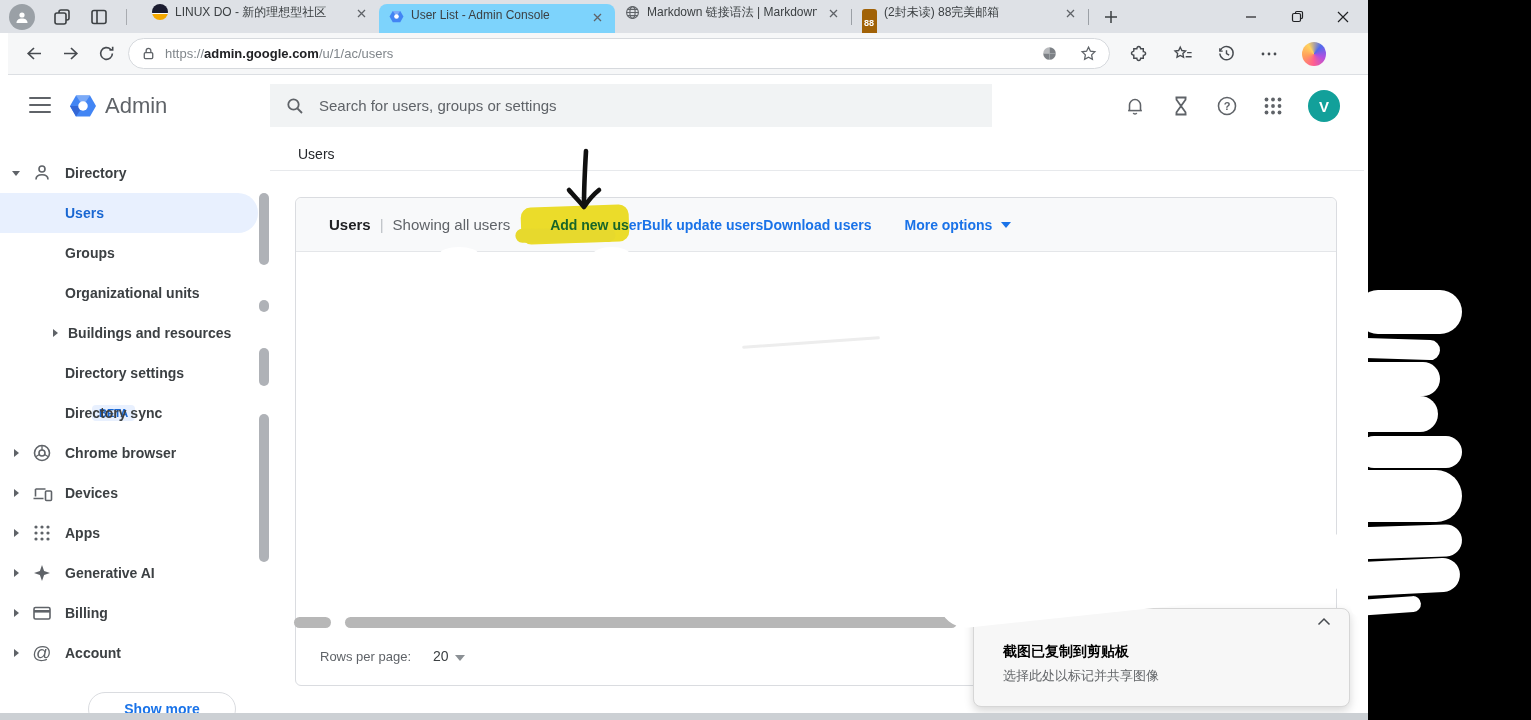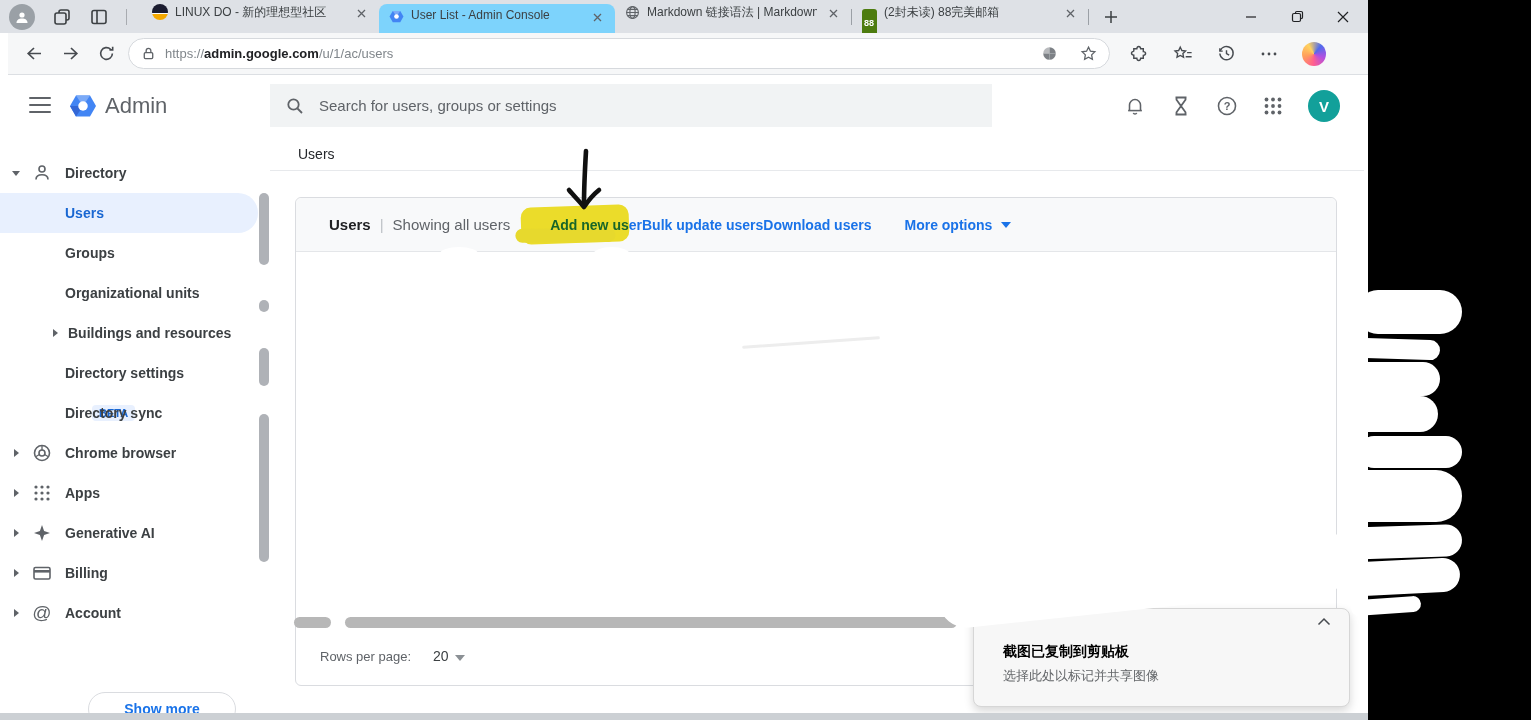--- a/index.html
+++ b/index.html
@@ -11,21 +11,21 @@
   
   .tabstrip{position:absolute;left:0;top:0;width:1368px;height:33px;background:#dee1e6;display:flex;align-items:center;}
   .ts-icons{display:flex;align-items:center;gap:17px;padding:0 12px 0 9px;}
   .ts-sep{width:1px;height:16px;background:#a8abb0;margin-right:4px;}
   .profile-circle{width:26px;height:26px;border-radius:50%;background:#9aa0a6;display:flex;align-items:center;justify-content:center;}
   .tab{position:relative;width:236px;height:33px;display:flex;align-items:flex-start;padding:4px 9px;font-size:12px;color:#3c4043;}
   .tab.active{background:#7dd3fc;border-radius:8px 8px 0 0;height:29px;align-self:flex-end;}
   .tab .ttl{flex:1;white-space:nowrap;overflow:hidden;margin:0 7px;}
   .favicon{width:16px;height:16px;flex:none;display:flex;align-items:center;justify-content:center;}
   .fav-linuxdo{width:16px;height:16px;border-radius:50%;background:linear-gradient(180deg,#1b1c30 0 54%,#ffffff 54% 63%,#f5a800 63% 100%);}
-  .fav-88{width:15px;height:28px;border-radius:3px;background:#4d7c0f;color:#fff;font-size:9px;font-weight:bold;display:flex;align-items:center;justify-content:center;margin-top:21px;}
+  .fav-88{width:15px;height:28px;border-radius:3px;background:#a16207;color:#fff;font-size:9px;font-weight:bold;display:flex;align-items:center;justify-content:center;margin-top:21px;}
   .tab-close{width:18px;height:18px;flex:none;display:flex;align-items:center;justify-content:center;border-radius:4px;}
   .tab-sep{width:1px;height:16px;background:#9ba0a6;}
   .newtab{width:28px;height:28px;margin-left:8px;display:flex;align-items:center;justify-content:center;}
   .winctl{position:absolute;top:0;height:33px;width:46px;display:flex;align-items:center;justify-content:center;}
 
   .toolbar{position:absolute;left:8px;top:33px;width:1368px;height:42px;background:#f6f7f8;border-bottom:1px solid #dcdfe3;display:flex;align-items:center;padding-left:8px;}
   .nav-btn{width:36px;height:34px;display:flex;align-items:center;justify-content:center;border-radius:6px;}
   .urlbar{width:982px;height:31px;background:#fff;border:1px solid #d6d9dd;border-radius:16px;display:flex;align-items:center;padding:0 12px;margin-left:4px;}
   .url-text{font-size:13px;color:#80868b;flex:1;margin-left:9px;white-space:nowrap;}
   .url-host{color:#202124;font-weight:bold;}
@@ -376,20 +376,30 @@
             <circle cx="10" cy="10" r="7.5"></circle>
             <circle cx="10" cy="10" r="3"></circle>
             <path d="M10 2.5v4.5M3.6 13.7L7.4 11.5M16.4 13.7l-3.8-2.2" stroke-width="1.3"></path>
           </svg>
       </span>
       <span class="lbl">Chrome browser</span>
     </div>
     <div class="srow">
       <span class="c-right"></span>
       <span class="sicon">
+        <svg width="21" height="20" viewBox="0 0 21 20" fill="none" stroke="#5f6368" stroke-width="1.6">
+            <path d="M3.5 6h10M3.5 6v7.5M1.5 15.5h10"></path>
+            <rect x="13.5" y="8" width="6" height="9.5" rx="1" fill="#fff"></rect>
+          </svg>
+      </span>
+      <span class="lbl">Devices</span>
+    </div>
+    <div class="srow">
+      <span class="c-right"></span>
+      <span class="sicon">
         <svg width="18" height="18" viewBox="0 0 18 18" fill="#5f6368">
             <circle cx="3" cy="3" r="1.6"></circle>
             <circle cx="9" cy="3" r="1.6"></circle>
             <circle cx="15" cy="3" r="1.6"></circle>
             <circle cx="3" cy="9" r="1.6"></circle>
             <circle cx="9" cy="9" r="1.6"></circle>
             <circle cx="15" cy="9" r="1.6"></circle>
             <circle cx="3" cy="15" r="1.6"></circle>
             <circle cx="9" cy="15" r="1.6"></circle>
             <circle cx="15" cy="15" r="1.6"></circle>

